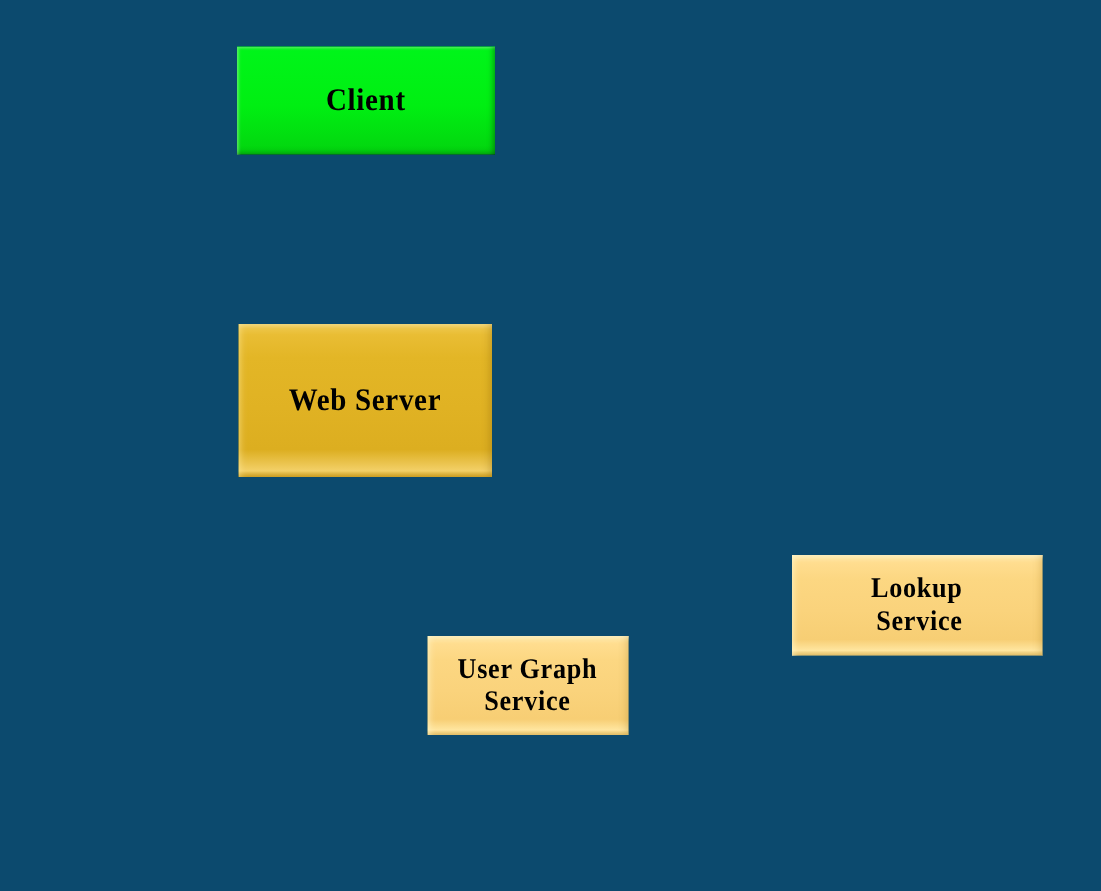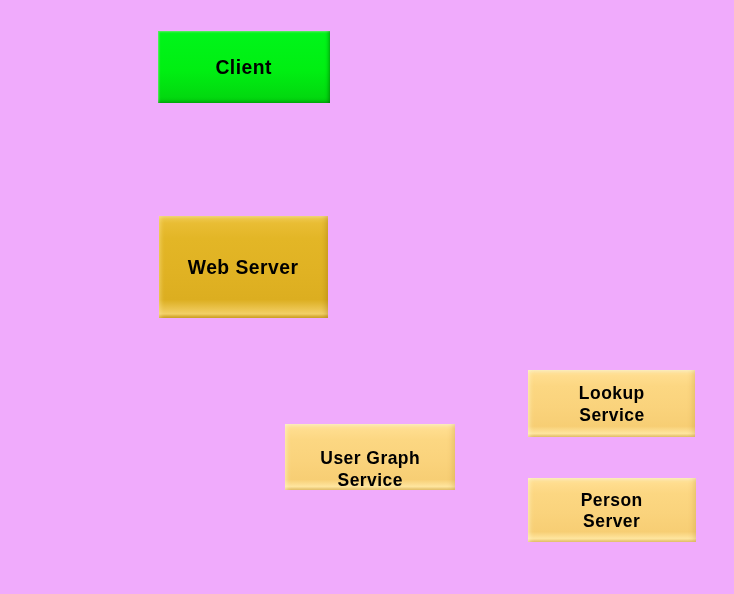--- a/index.html
+++ b/index.html
@@ -4,23 +4,23 @@
 <style>
   html, body {
     margin: 0;
     padding: 0;
     background: #000000;
   }
   #canvas {
     position: relative;
     width: 734px;
     height: 594px;
-    background: #f0abfc;
+    background: #0c4a6e;
     overflow: hidden;
-    font-family: Liberation Sans, sans-serif;
+    font-family: Liberation Serif, serif;
   }
   .node {
     position: absolute;
     box-sizing: border-box;
     display: flex;
     align-items: center;
     justify-content: center;
     text-align: center;
     color: #000000;
     font-weight: bold;
@@ -82,25 +82,21 @@
 </head>
 <body>
 
 <div id="canvas">
     <div class="node green" style="left: 158px; top: 31px; width: 172px; height: 72px; font-size: 21px;">
       <span class="label">Client</span>
     </div>
     <div class="node gold" style="left: 159px; top: 216px; width: 169px; height: 102px; font-size: 21px;">
       <span class="label">Web Server</span>
     </div>
-    <div class="node tan" style="left: 285px; top: 424px; width: 170px; height: 66px; font-size: 19px; align-items: flex-end;">
+    <div class="node tan" style="left: 285px; top: 424px; width: 134px; height: 66px; font-size: 19px;">
       <span class="label">User Graph
 Service</span>
     </div>
     <div class="node tan" style="left: 528px; top: 370px; width: 167px; height: 67px; font-size: 19px; text-align: right;">
       <span class="label">Lookup
 Service</span>
     </div>
-    <div class="node tan" style="left: 528px; top: 478px; width: 168px; height: 64px; font-size: 19px;">
-      <span class="label">Person
-Server</span>
-    </div>
   </div>
 
 </body></html>

